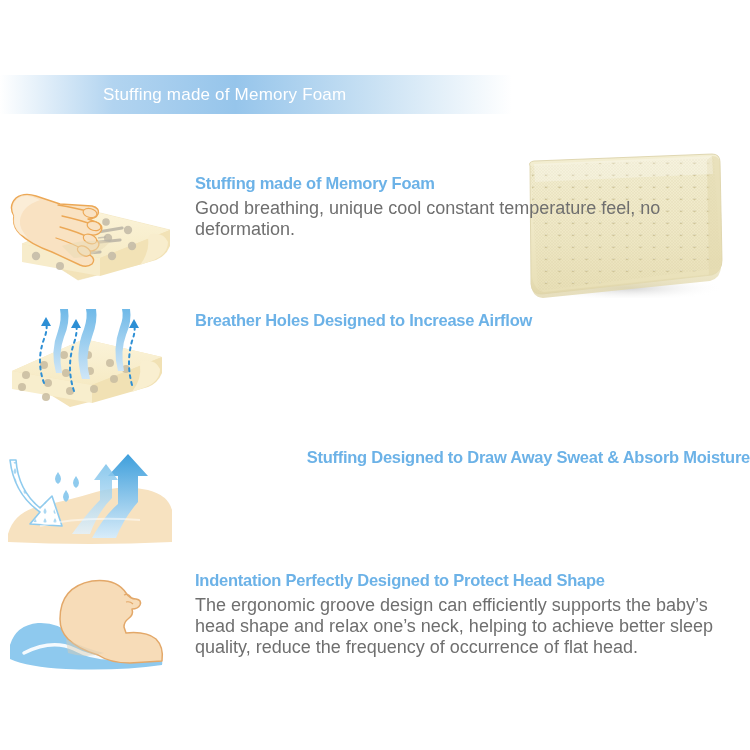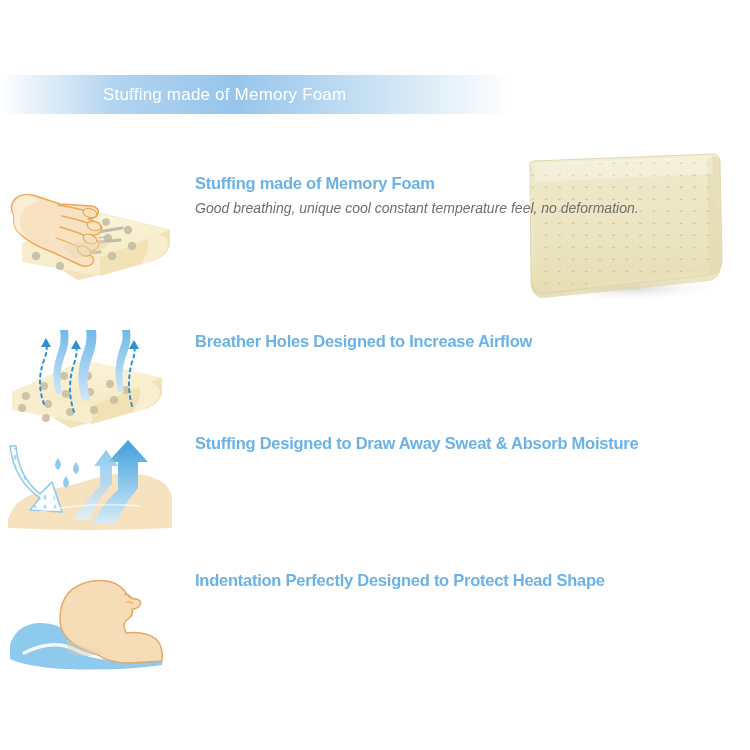--- a/index.html
+++ b/index.html
@@ -59,30 +59,29 @@
   .feature-heading {
     color: #6cb2e7;
     font-size: 16.5px;
     font-weight: bold;
     letter-spacing: -0.25px;
     margin: 0 0 5px 0;
     white-space: nowrap;
   }
   .feature-body {
     color: #6f6f6f;
-    font-size: 14px;
+    font-size: 18px;
     line-height: 21px;
     margin: 0;
     max-width: 530px;
-    font-style: italic;
   }
 
   #feature-1 { top: 172px; }
-  #feature-2 { top: 330px; justify-content: space-between; }
-  #feature-3 { top: 432px; }
+  #feature-2 { top: 309px; justify-content: space-between; }
+  #feature-3 { top: 446px; text-align: right; }
   #feature-4 { top: 569px; }
 
   .art-svg { display: block; }
 
   
   .product-photo {
     position: absolute;
     left: 516px;
     top: 148px;
     width: 218px;
@@ -338,14 +337,15 @@
       </g>
 
       <path d="M124 26 Q128 24 131 28" stroke="#e3a869" stroke-width="1.2" fill="none"></path>
       <path d="M126 33 Q130 32 133 35" stroke="#e3a869" stroke-width="1.2" fill="none"></path>
 
       <path d="M66 70 Q86 80 104 84 Q86 90 68 84 Z" fill="#d9cbb2" opacity="0.45"></path>
     </svg>
   </div>
   <div class="feature-text">
     <h2 class="feature-heading">Indentation Perfectly Designed to Protect Head Shape</h2>
+    <p class="feature-body">The ergonomic groove design can efficiently supports the baby’s head shape and relax one’s neck, helping to achieve better sleep quality, reduce the frequency of occurrence of flat head.</p>
   </div>
 </div>
 
 </body></html>

